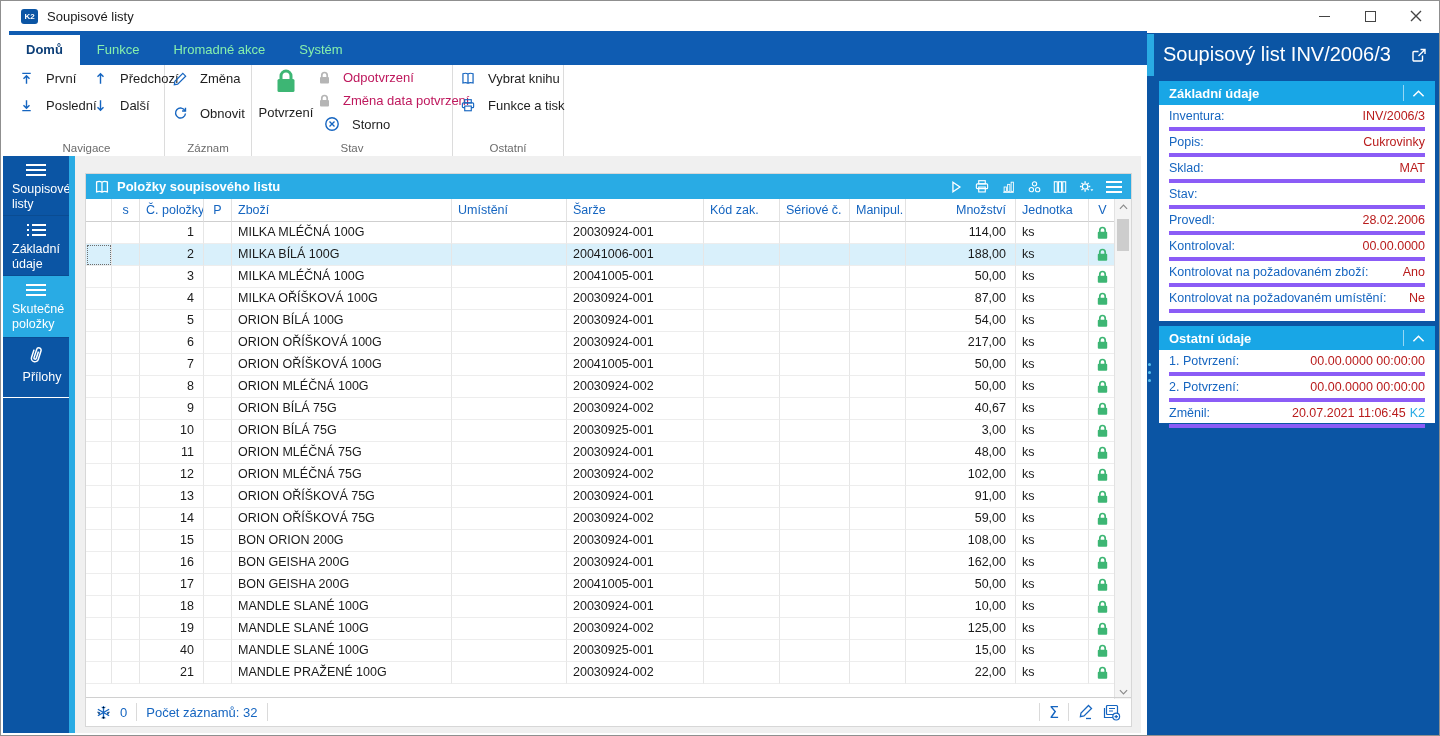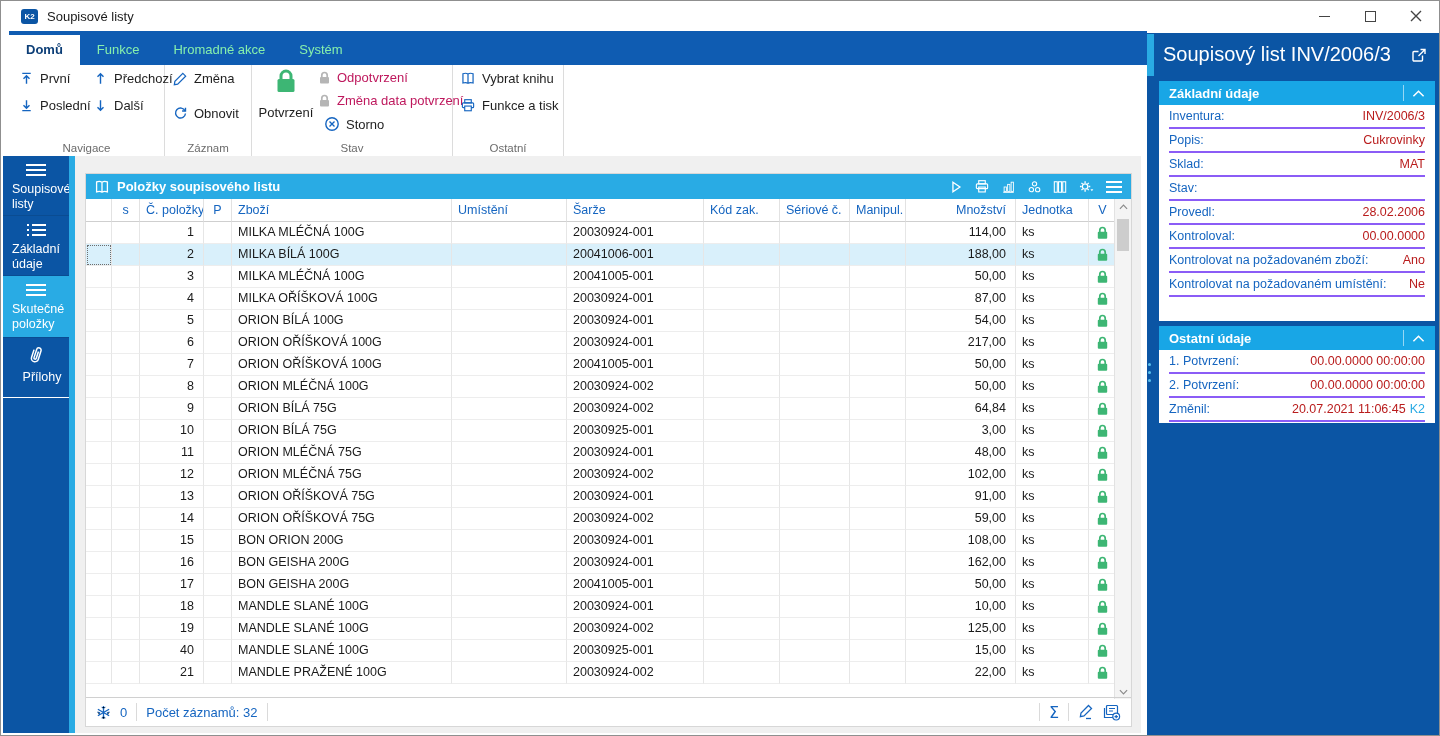--- a/index.html
+++ b/index.html
@@ -14,21 +14,21 @@
   .winbtn{width:46px;height:30px;display:flex;align-items:center;justify-content:center;color:#444;}
   .minbar{display:inline-block;width:11px;border-top:1.4px solid #444;}
   .maxbox{display:inline-block;width:9px;height:9px;border:1.4px solid #444;}
   
   .tabband{position:absolute;left:8px;top:30px;width:1138px;height:34px;background:var(--band);display:flex;align-items:flex-end;}
   .rtab{height:30px;line-height:30px;padding:0 17px;font-size:13px;color:#86efac;}
   .rtab.active{background:#fff;color:#0c3e77;font-weight:bold;}
   .ribbon{position:absolute;left:8px;top:64px;width:1132px;height:91px;background:#fff;border-bottom:1px solid #d4d4d4;display:flex;}
   .rgroup{position:relative;height:100%;border-right:1px solid #dcdcdc;}
   .rgrouplabel{position:absolute;left:0;bottom:2px;width:100%;text-align:center;font-size:11.5px;color:#6b6b6b;}
-  .rbtn{position:absolute;display:flex;align-items:center;gap:6px;font-size:13px;color:#1e1e1e;white-space:nowrap;cursor:default;}
+  .rbtn{position:absolute;display:flex;align-items:center;gap:12px;font-size:13px;color:#1e1e1e;white-space:nowrap;cursor:default;}
   .rbtn.disabled{color:#be185d;}
   .bigbtn{position:absolute;display:flex;flex-direction:column;align-items:center;font-size:13px;color:#1e1e1e;}
   .ic{display:inline-block;vertical-align:middle;}
   
   .sidebar{position:absolute;left:2px;top:155px;width:66px;height:577px;background:var(--dark);}
   .stile{padding:7px 0 8px 0;border-bottom:1px solid #0a4c92;color:#fff;}
   .stile .slabel{font-size:12.5px;line-height:15px;padding-left:9px;margin-top:5px;}
   .stile .sicon{display:flex;justify-content:center;}
   .stile.active{background:var(--cyan);}
   .stile.last{border-bottom:1px solid #fff;}
@@ -71,21 +71,21 @@
   .dots{position:absolute;left:1px;top:330px;display:flex;flex-direction:column;gap:5px;}
   .dots i{width:3px;height:3px;background:#5bc2ee;border-radius:50%;}
   .card{position:absolute;left:12px;width:276px;background:#fff;box-sizing:border-box;}
   .card1{top:48px;height:240px;}
   .card2{top:293px;height:97px;}
   .sechead{height:24px;background:var(--section);display:flex;align-items:center;box-sizing:border-box;padding:0 10px;}
   .sechead .st{color:#fff;font-weight:bold;font-size:13px;}
   .secchev{margin-left:auto;display:flex;align-items:center;gap:0;}
   .chevsep{width:1px;height:16px;background:rgba(255,255,255,.55);margin-right:8px;}
   .fields{padding:0 10px;}
-  .prow{display:flex;height:22px;line-height:22px;border-bottom:2px solid #8b5cf6;font-size:12.5px;}
+  .prow{display:flex;height:22px;line-height:22px;border-bottom:4px solid #8b5cf6;font-size:12.5px;}
   .plabel{color:var(--btext);white-space:nowrap;}
   .pval{margin-left:auto;color:#b91c1c;white-space:nowrap;}
   .psuf{color:var(--cyan);margin-left:4px;}
 </style>
 </head>
 <body style="--dark: #0b55a4;">
 
 <div class="window" style="--dark: #0b55a4; --band: #0f5cb2; --cyan: #29abe4; --section: #18a6e6; --sel: #d9f0fb; --btext: #1565c0;">
 
   <div class="titlebar">
@@ -474,21 +474,21 @@
             <div class="cell c-ind"></div>
             <div class="cell c-s"></div>
             <div class="cell c-num num">9</div>
             <div class="cell c-p"></div>
             <div class="cell c-zbozi">ORION BÍLÁ 75G</div>
             <div class="cell c-umist"></div>
             <div class="cell c-sarze">20030924-002</div>
             <div class="cell c-kod"></div>
             <div class="cell c-ser"></div>
             <div class="cell c-man"></div>
-            <div class="cell c-mnoz num">64,84</div>
+            <div class="cell c-mnoz num">40,67</div>
             <div class="cell c-jed">ks</div>
             <div class="cell c-v lockcell">
               <svg width="13" height="14" viewBox="0 0 13 14">
                 <path d="M3.8 6V4.2a2.7 2.7 0 0 1 5.4 0V6" stroke="#3db674" stroke-width="1.7" fill="none"></path>
                 <rect x="1.8" y="5.8" width="9.4" height="7" rx="1" fill="#3db674"></rect>
               </svg>
             </div>
           </div>
           <div class="trow">
             <div class="cell c-ind"></div>

